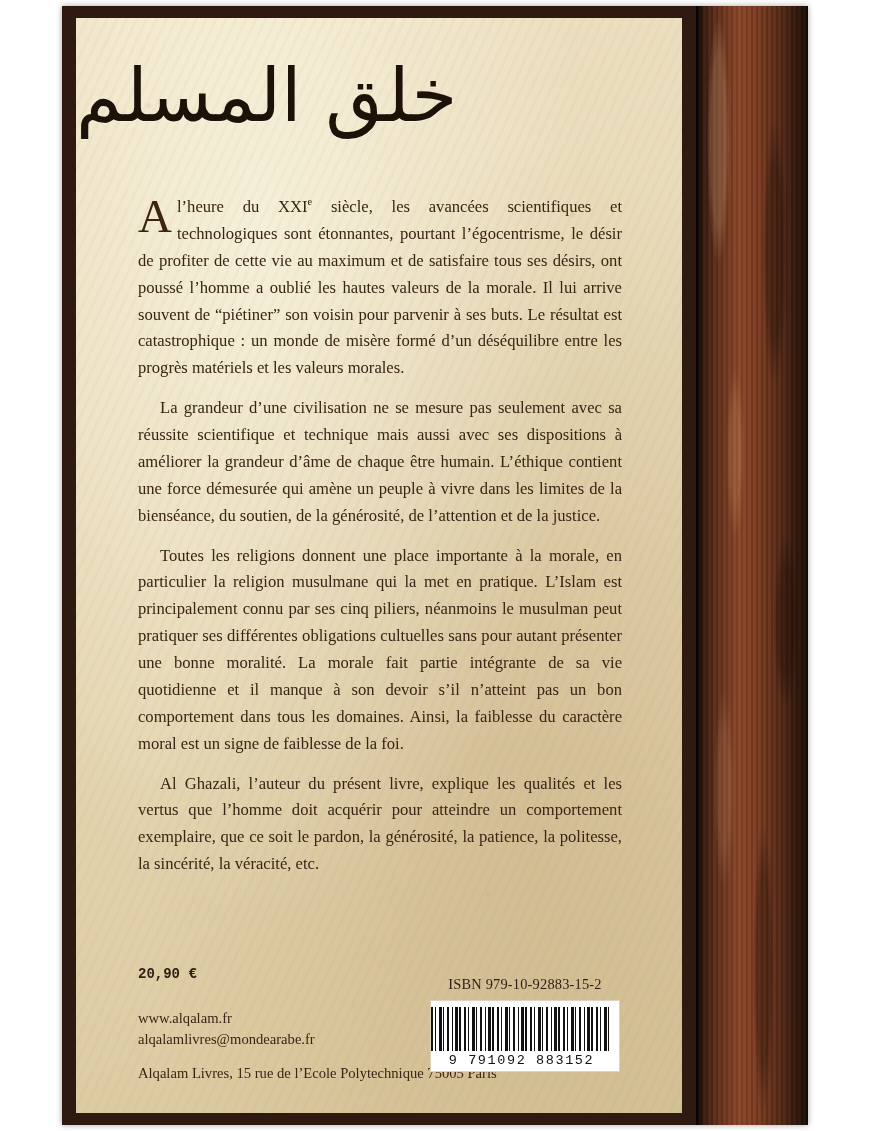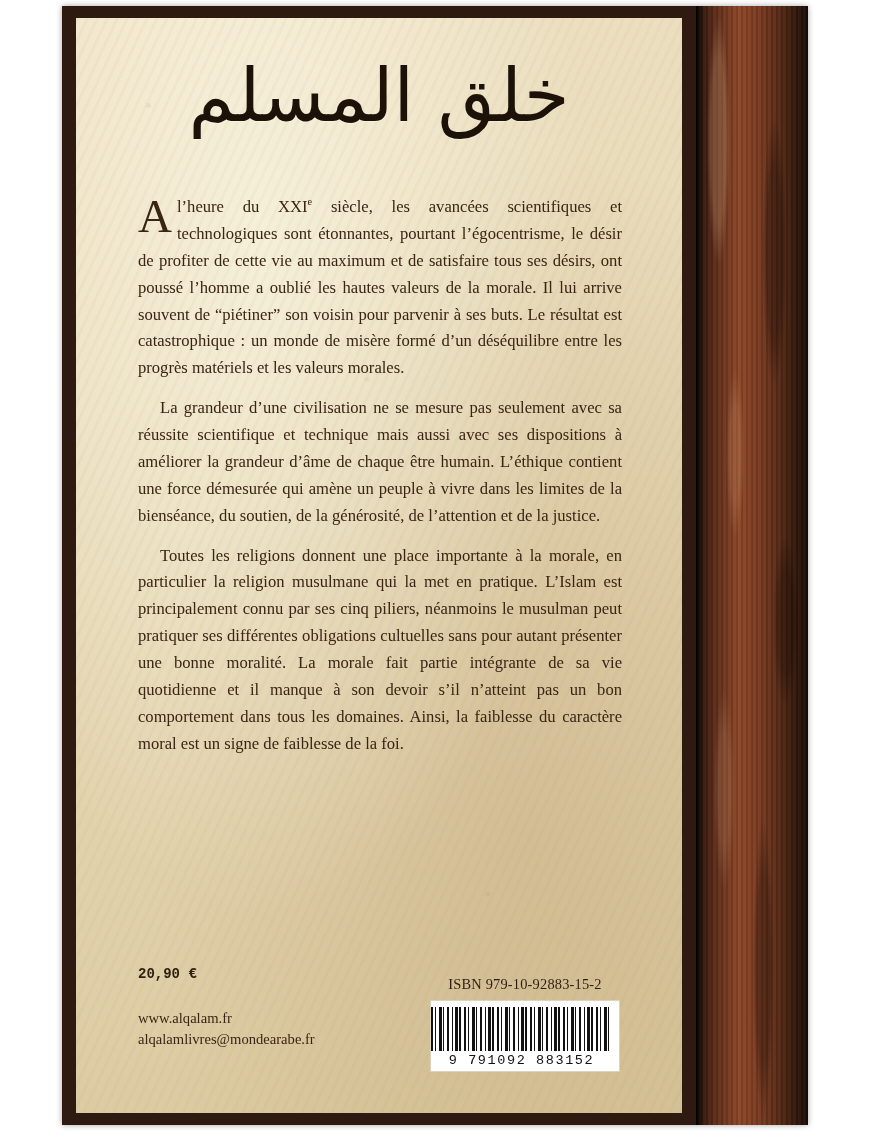--- a/index.html
+++ b/index.html
@@ -100,21 +100,21 @@
       repeating-linear-gradient(115deg, rgba(160,130,90,.05) 0 3px, rgba(255,255,255,0) 3px 9px);
     pointer-events:none;
   }
 
   
   #arabic-title {
     position: absolute;
     left: 0;
     right: 0;
     top: 28px;
-    text-align: center;
+    text-align: left;
     color: #1d1208;
     font-family: "DejaVu Sans", sans-serif;
     font-size: 74px;
     line-height: 1.35;
     direction: rtl;
     text-shadow: 0 1px 0 rgba(255,255,255,.35);
   }
 
   
   #blurb {
@@ -216,29 +216,31 @@
 
     <div id="cover-panel">
       <div id="panel-grain"></div>
 
       <div id="arabic-title">خلق المسلم</div>
 
       <div id="blurb">
         <p class="first"><span class="dropcap">A</span><span>l’heure du XXI<sup>e</sup> siècle, les avancées scientifiques et technologiques sont étonnantes, pourtant l’égocentrisme, le désir de profiter de cette vie au maximum et de satisfaire tous ses désirs, ont poussé l’homme a oublié les hautes valeurs de la morale. Il lui arrive souvent de “piétiner” son voisin pour parvenir à ses buts. Le résultat est catastrophique : un monde de misère formé d’un déséquilibre entre les progrès matériels et les valeurs morales.</span></p>
         <p>La grandeur d’une civilisation ne se mesure pas seulement avec sa réussite scientifique et technique mais aussi avec ses dispositions à améliorer la grandeur d’âme de chaque être humain. L’éthique contient une force démesurée qui amène un peuple à vivre dans les limites de la bienséance, du soutien, de la générosité, de l’attention et de la justice.</p>
         <p>Toutes les religions donnent une place importante à la morale, en particulier la religion musulmane qui la met en pratique. L’Islam est principalement connu par ses cinq piliers, néanmoins le musulman peut pratiquer ses différentes obligations cultuelles sans pour autant présenter une bonne moralité. La morale fait partie intégrante de sa vie quotidienne et il manque à son devoir s’il n’atteint pas un bon comportement dans tous les domaines. Ainsi, la faiblesse du caractère moral est un signe de faiblesse de la foi.</p>
+        <p>Al Ghazali, l’auteur du présent livre, explique les qualités et les vertus que l’homme doit acquérir pour atteindre un comportement exemplaire, que ce soit le pardon, la générosité, la patience, la politesse, la sincérité, la véracité, etc.</p>
       </div>
 
       <div id="price">20,90 €</div>
 
       <div id="contact">
         <div>www.alqalam.fr</div>
         <div>alqalamlivres@mondearabe.fr</div>
       </div>
 
+      <div id="imprint">Alqalam Livres, 15 rue de l’Ecole Polytechnique 75005 Paris</div>
 
       <div id="isbn-area">
         <div id="isbn-text">ISBN 979-10-92883-15-2</div>
         <div id="barcode-box">
           <div id="barcode-bars"></div>
           <div id="barcode-digits">9 791092 883152</div>
         </div>
       </div>
 
     </div>

